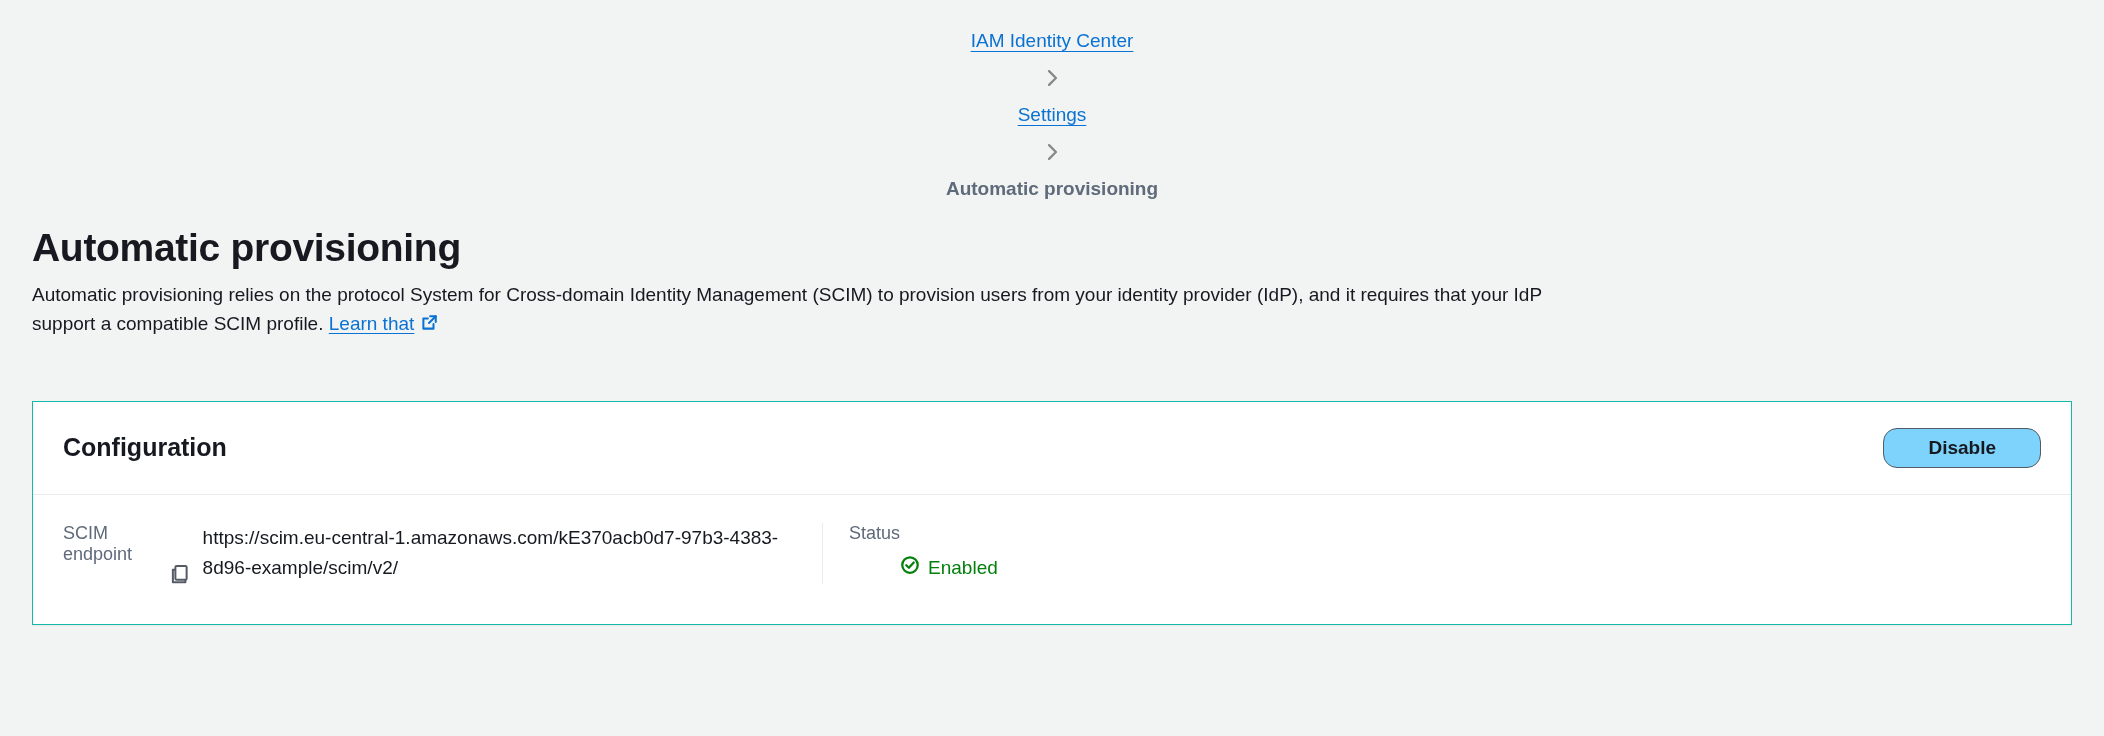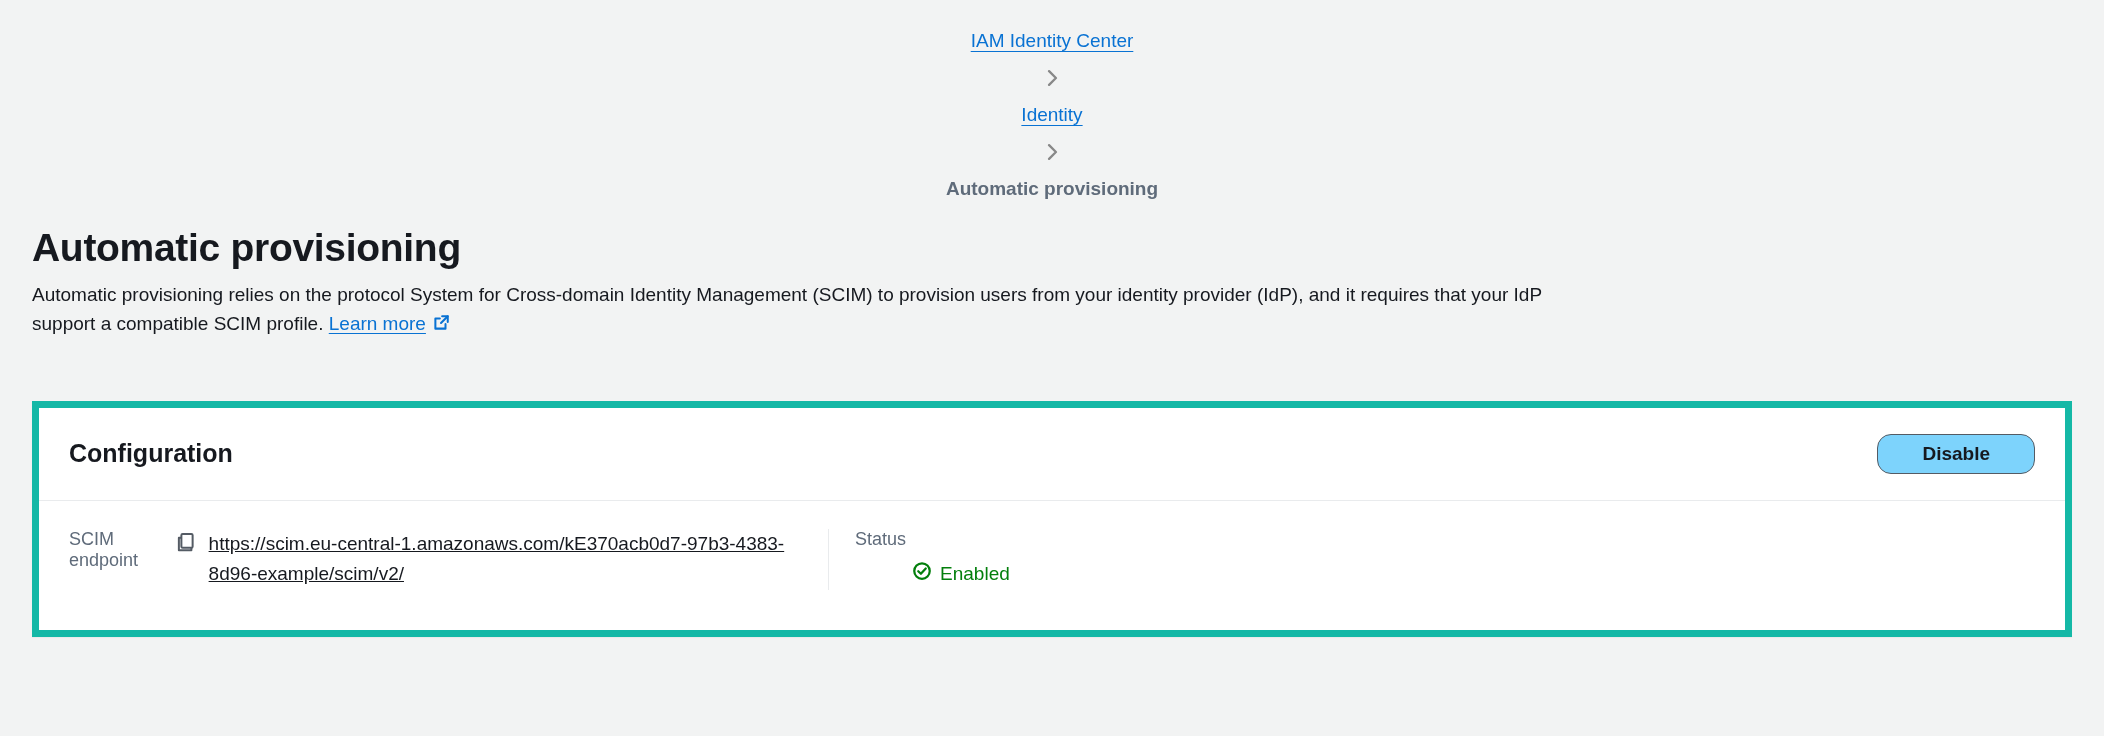--- a/index.html
+++ b/index.html
@@ -60,21 +60,21 @@
       text-underline-offset: 3px;
     }
     .external-icon {
       display: inline-block;
       vertical-align: -2px;
       margin-left: 6px;
       color: #0972d3;
     }
     .panel {
       background: #ffffff;
-      border: 7px solid #14b8a6;
+      border: 1px solid #14b8a6;
       box-shadow: 0 1px 1px rgba(0,0,0,0.03);
     }
     .panel-header {
       display: flex;
       justify-content: space-between;
       align-items: center;
       padding: 26px 30px;
       border-bottom: 1px solid #e9ebed;
     }
     .panel-header h2 {
@@ -100,32 +100,30 @@
       display: flex;
       flex-direction: row;
     }
     .field-left {
       width: 760px;
       border-right: 1px solid #e9ebed;
       padding-right: 26px;
     }
     .field-right {
       padding-left: 26px;
-      gap: 6px;
     }
     .field-label {
       color: #5f6b7a;
       font-size: 18px;
       margin-bottom: 10px;
     }
     .field-value-row {
       display: flex;
-      align-items: flex-start;
+      align-items: flex-end;
       gap: 12px;
-      text-decoration: underline;
     }
     .copy-iconbox {
       color: #16191f;
       margin-top: 3px;
       cursor: pointer;
       display: inline-flex;
     }
     .endpoint-text {
       font-size: 19px;
       color: #16191f;
@@ -148,34 +146,34 @@
 </head>
 <body>
 
 <nav class="breadcrumb">
   <a>IAM Identity Center</a>
   <span class="chevron">
     <svg width="11" height="16" viewBox="0 0 8 14">
         <path d="M1 1 L7 7 L1 13" stroke="#888" stroke-width="2" fill="none" stroke-linecap="round" stroke-linejoin="round"></path>
       </svg>
   </span>
-  <a>Identity</a>
+  <a>Settings</a>
   <span class="chevron">
     <svg width="11" height="16" viewBox="0 0 8 14">
         <path d="M1 1 L7 7 L1 13" stroke="#888" stroke-width="2" fill="none" stroke-linecap="round" stroke-linejoin="round"></path>
       </svg>
   </span>
   <span class="current">Automatic provisioning</span>
 </nav>
 
 <h1 class="page-title">Automatic provisioning</h1>
 
 <p class="description">
   <span>Automatic provisioning relies on the protocol System for Cross-domain Identity Management (SCIM) to provision users from your identity provider (IdP), and it requires that your IdP support a compatible SCIM profile. </span>
-  <a><span>Learn more</span><span class="external-icon"><svg width="18" height="18" viewBox="0 0 16 16">
+  <a><span>Learn that</span><span class="external-icon"><svg width="18" height="18" viewBox="0 0 16 16">
           <path d="M12 9 V13 H3 V4 H7" stroke="#0972d3" stroke-width="1.8" fill="none" stroke-linecap="round" stroke-linejoin="round"></path>
           <path d="M9 2 H14 V7" stroke="#0972d3" stroke-width="1.8" fill="none" stroke-linecap="round" stroke-linejoin="round"></path>
           <path d="M14 2 L8 8" stroke="#0972d3" stroke-width="1.8" fill="none" stroke-linecap="round"></path>
         </svg></span></a>
 </p>
 
 <section class="panel">
   <div class="panel-header">
     <h2>Configuration</h2>
     <button class="btn">Disable</button>

